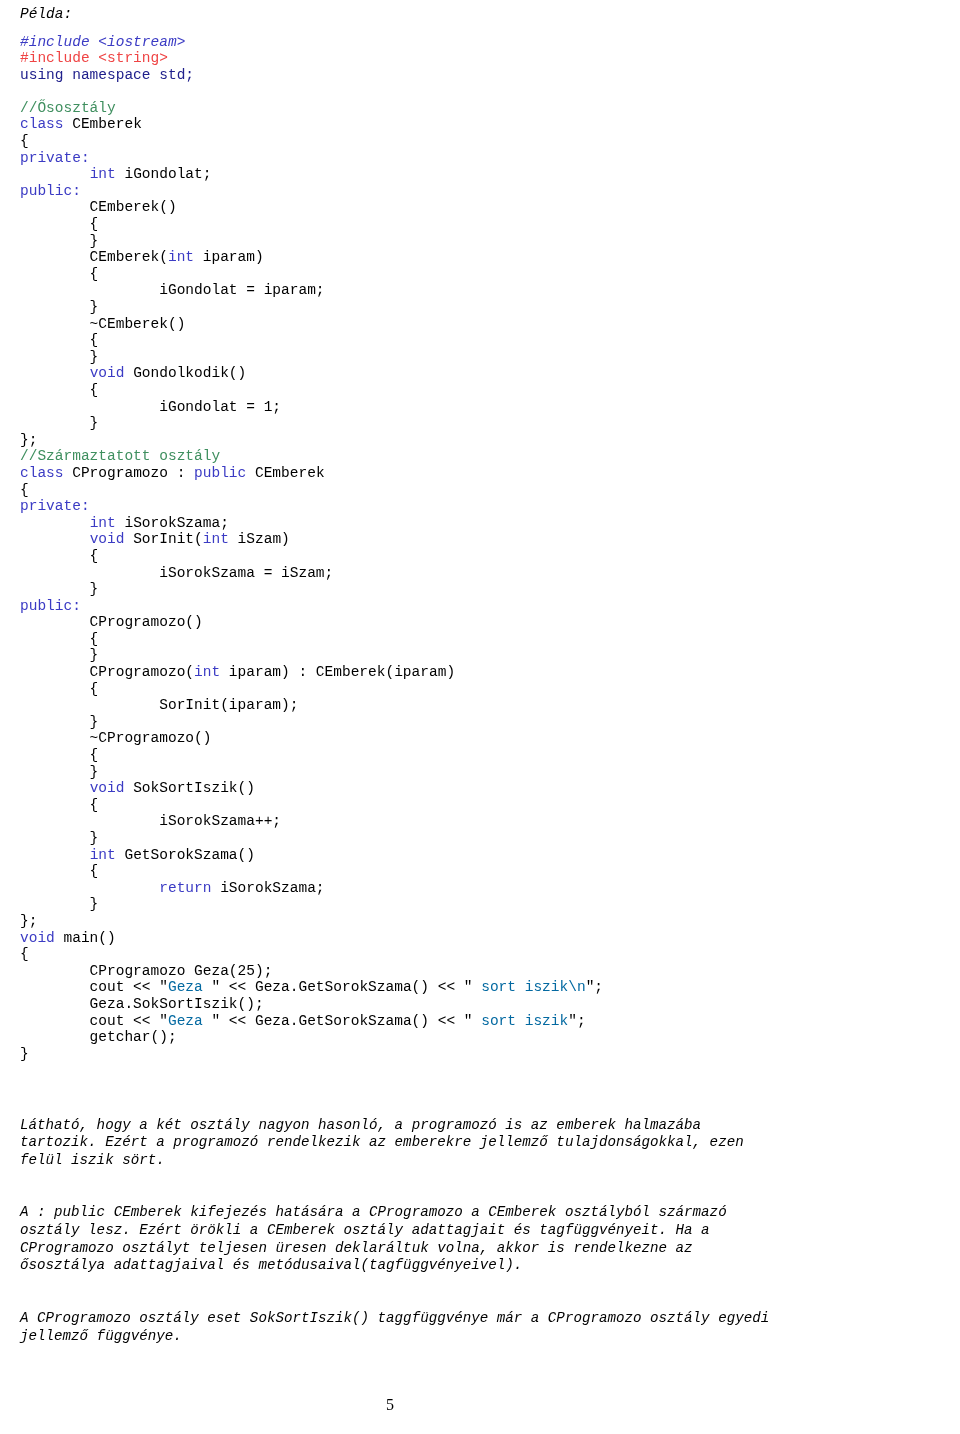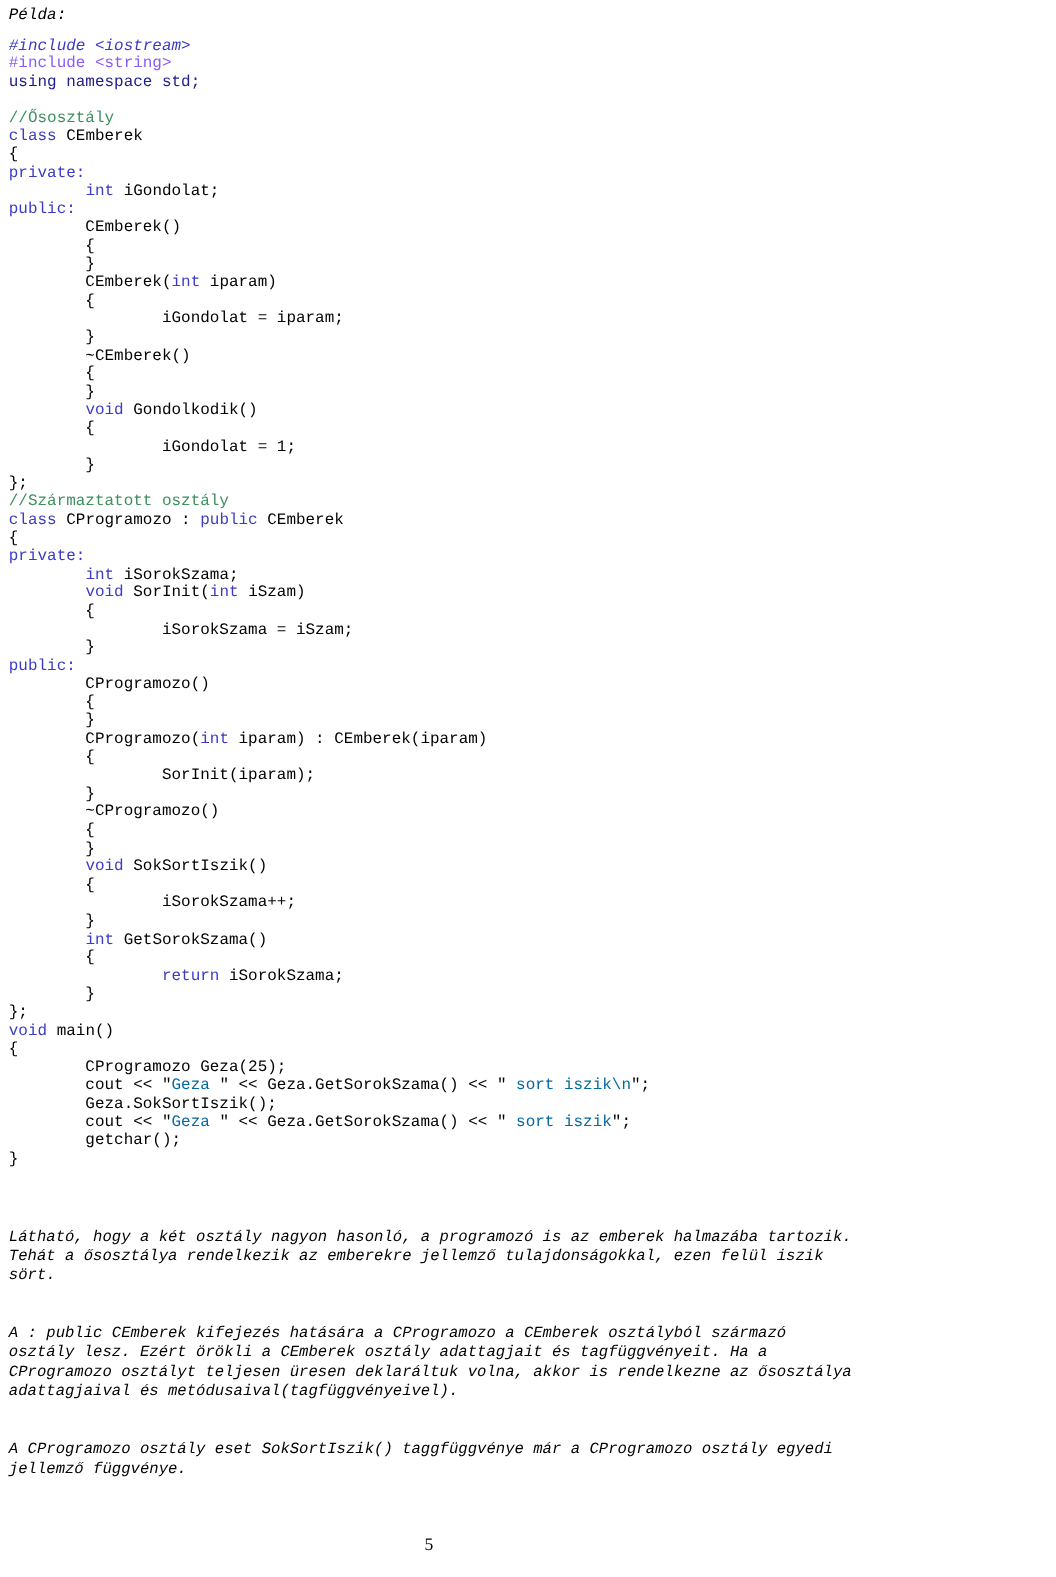--- a/index.html
+++ b/index.html
@@ -14,21 +14,21 @@
     font-family: "Liberation Mono", "DejaVu Sans Mono", monospace;
     color: #000000;
     overflow: hidden;
   }
   .page {
     position: absolute;
     left: 0;
     top: 0;
     width: 780px;
     height: 1434px;
-    padding: 6px 4px 0 8px;
+    padding: 6px 4px 0 20px;
     box-sizing: border-box;
   }
 
   
   .intro {
     font-family: "Liberation Mono", "DejaVu Sans Mono", monospace;
     font-style: italic;
     font-size: 14.5px;
     line-height: 16.5px;
     white-space: pre;
@@ -45,21 +45,21 @@
     color: #000000;
     margin: 0;
   }
   .code .ln {
     display: block;
     min-height: 16.6px;
     white-space: pre;
   }
   .kw      { color: #3b3bc4; }      
   .kwi     { color: #3b3bc4; font-style: italic; font-family: Liberation Mono, monospace; }
-  .prep    { color: #8b5cf6; }
+  .prep    { color: #ef4444; }
   .cmt     { color: #3f8f5f; text-align: center; }      
   .str     { color: #0369a1; }      
   .plain   { color: #000000; }
   .navy    { color: #20208c; margin-top: 24px; }
 
   
   .prose {
     font-family: "Liberation Mono", "DejaVu Sans Mono", monospace;
     font-style: italic;
     font-size: 14.2px;
@@ -102,21 +102,21 @@
 
 <div class="page">
 
   <div class="intro">Példa:</div>
 
   <div class="code" id="code-listing"><span class="ln"><span class="kwi">#include &lt;iostream&gt;</span></span><span class="ln"><span class="prep">#include &lt;string&gt;</span></span><span class="ln"><span class="navy">using namespace std;</span></span><span class="ln">&nbsp;</span><span class="ln"><span class="cmt">//Ősosztály</span></span><span class="ln"><span class="kw">class</span><span class="plain"> CEmberek</span></span><span class="ln"><span class="plain">{</span></span><span class="ln"><span class="kw">private:</span></span><span class="ln"><span class="plain">        </span><span class="kw">int</span><span class="plain"> iGondolat;</span></span><span class="ln"><span class="kw">public:</span></span><span class="ln"><span class="plain">        CEmberek()</span></span><span class="ln"><span class="plain">        {</span></span><span class="ln"><span class="plain">        }</span></span><span class="ln"><span class="plain">        CEmberek(</span><span class="kw">int</span><span class="plain"> iparam)</span></span><span class="ln"><span class="plain">        {</span></span><span class="ln"><span class="plain">                iGondolat = iparam;</span></span><span class="ln"><span class="plain">        }</span></span><span class="ln"><span class="plain">        ~CEmberek()</span></span><span class="ln"><span class="plain">        {</span></span><span class="ln"><span class="plain">        }</span></span><span class="ln"><span class="plain">        </span><span class="kw">void</span><span class="plain"> Gondolkodik()</span></span><span class="ln"><span class="plain">        {</span></span><span class="ln"><span class="plain">                iGondolat = 1;</span></span><span class="ln"><span class="plain">        }</span></span><span class="ln"><span class="plain">};</span></span><span class="ln"><span class="cmt">//Származtatott osztály</span></span><span class="ln"><span class="kw">class</span><span class="plain"> CProgramozo : </span><span class="kw">public</span><span class="plain"> CEmberek</span></span><span class="ln"><span class="plain">{</span></span><span class="ln"><span class="kw">private:</span></span><span class="ln"><span class="plain">        </span><span class="kw">int</span><span class="plain"> iSorokSzama;</span></span><span class="ln"><span class="plain">        </span><span class="kw">void</span><span class="plain"> SorInit(</span><span class="kw">int</span><span class="plain"> iSzam)</span></span><span class="ln"><span class="plain">        {</span></span><span class="ln"><span class="plain">                iSorokSzama = iSzam;</span></span><span class="ln"><span class="plain">        }</span></span><span class="ln"><span class="kw">public:</span></span><span class="ln"><span class="plain">        CProgramozo()</span></span><span class="ln"><span class="plain">        {</span></span><span class="ln"><span class="plain">        }</span></span><span class="ln"><span class="plain">        CProgramozo(</span><span class="kw">int</span><span class="plain"> iparam) : CEmberek(iparam)</span></span><span class="ln"><span class="plain">        {</span></span><span class="ln"><span class="plain">                SorInit(iparam);</span></span><span class="ln"><span class="plain">        }</span></span><span class="ln"><span class="plain">        ~CProgramozo()</span></span><span class="ln"><span class="plain">        {</span></span><span class="ln"><span class="plain">        }</span></span><span class="ln"><span class="plain">        </span><span class="kw">void</span><span class="plain"> SokSortIszik()</span></span><span class="ln"><span class="plain">        {</span></span><span class="ln"><span class="plain">                iSorokSzama++;</span></span><span class="ln"><span class="plain">        }</span></span><span class="ln"><span class="plain">        </span><span class="kw">int</span><span class="plain"> GetSorokSzama()</span></span><span class="ln"><span class="plain">        {</span></span><span class="ln"><span class="plain">                </span><span class="kw">return</span><span class="plain"> iSorokSzama;</span></span><span class="ln"><span class="plain">        }</span></span><span class="ln"><span class="plain">};</span></span><span class="ln"><span class="kw">void</span><span class="plain"> main()</span></span><span class="ln"><span class="plain">{</span></span><span class="ln"><span class="plain">        CProgramozo Geza(25);</span></span><span class="ln"><span class="plain">        cout &lt;&lt; "</span><span class="str">Geza </span><span class="plain">" &lt;&lt; Geza.GetSorokSzama() &lt;&lt; "</span><span class="str"> sort iszik\n</span><span class="plain">";</span></span><span class="ln"><span class="plain">        Geza.SokSortIszik();</span></span><span class="ln"><span class="plain">        cout &lt;&lt; "</span><span class="str">Geza </span><span class="plain">" &lt;&lt; Geza.GetSorokSzama() &lt;&lt; "</span><span class="str"> sort iszik</span><span class="plain">";</span></span><span class="ln"><span class="plain">        getchar();</span></span><span class="ln"><span class="plain">}</span></span></div>
 
   <div class="spacer-md"></div>
 
   <div class="prose">
-    <span class="p">Látható, hogy a két osztály nagyon hasonló, a programozó is az emberek halmazába tartozik. Tehát a ősosztálya rendelkezik az emberekre jellemző tulajdonságokkal, ezen felül iszik sört.</span>
+    <span class="p">Látható, hogy a két osztály nagyon hasonló, a programozó is az emberek halmazába tartozik. Ezért a programozó rendelkezik az emberekre jellemző tulajdonságokkal, ezen felül iszik sört.</span>
     <span class="p">A : public CEmberek kifejezés hatására a CProgramozo a CEmberek osztályból származó osztály lesz. Ezért örökli a CEmberek osztály adattagjait és tagfüggvényeit. Ha a CProgramozo osztályt teljesen üresen deklaráltuk volna, akkor is rendelkezne az ősosztálya adattagjaival és metódusaival(tagfüggvényeivel).</span>
     <span class="p">A CProgramozo osztály eset SokSortIszik() taggfüggvénye már a CProgramozo osztály egyedi jellemző függvénye.</span>
   </div>
 
   <div class="spacer-sm"></div>
 
   <div class="prose2">
     
     
     

